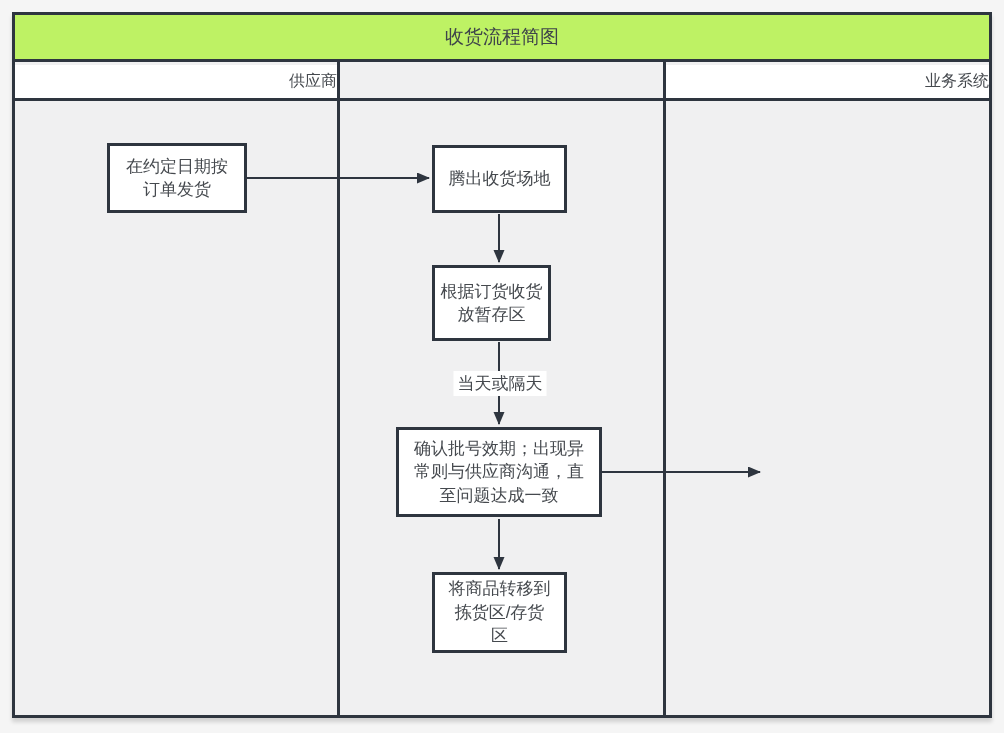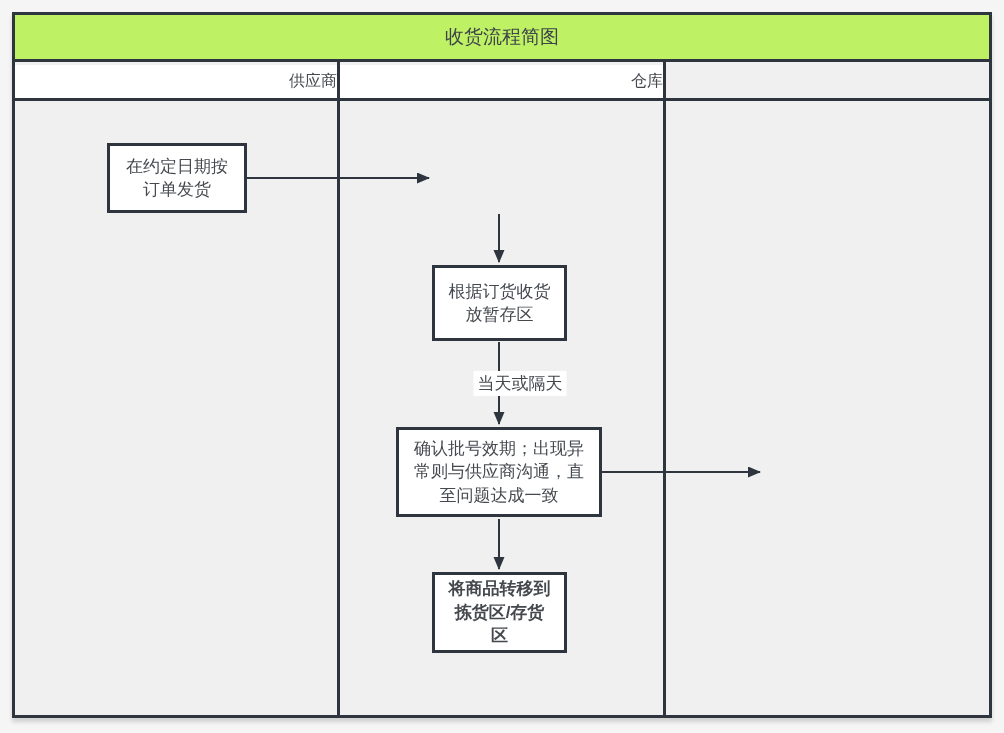--- a/index.html
+++ b/index.html
@@ -56,42 +56,41 @@
     white-space: pre-line;
   }
 
   .edge-label {
     position: absolute;
     transform: translateX(-50%);
     background: #ffffff;
     padding: 1px 4px;
     font-size: 17px; color: #45494e;
     white-space: nowrap;
-    margin-left: 20px;
   }
 
   svg.arrows { position: absolute; left: 0; top: 0; pointer-events: none; }
   svg.arrows path.edge { stroke: #2e353f; stroke-width: 2; fill: none; }
 </style>
 </head>
 <body>
 
 <div class="stage">
 
   <div class="frame"></div>
 
   <div class="title-band">
     <span>收货流程简图</span>
   </div>
 
   <div class="header-cell" style="left:15px;  width:322px;">
     <span>供应商</span>
   </div>
-  <div class="header-cell" style="left:340px; width:323px;">
-    <span>仓库</span>
+  <div class="header-cell" style="left:666px; width:323px;">
+    <span>业务系统</span>
   </div>
 
   <div class="hdr-rule"></div>
   <div class="lane-divider" style="left:337px;"></div>
   <div class="lane-divider" style="left:663px;"></div>
 
   <svg class="arrows" width="1004" height="733">
     <defs>
       <marker id="arrowhead" markerUnits="userSpaceOnUse" markerWidth="14" markerHeight="12" refX="12" refY="5.5" orient="auto">
         <path d="M0,0 L13,5.5 L0,11 Z" fill="#2e353f"></path>
@@ -100,28 +99,29 @@
     <path class="edge" d="M247,178 L429,178" marker-end="url(#arrowhead)"></path>
     <path class="edge" d="M499,214 L499,262" marker-end="url(#arrowhead)"></path>
     <path class="edge" d="M499,342 L499,424" marker-end="url(#arrowhead)"></path>
     <path class="edge" d="M602,472 L760,472" marker-end="url(#arrowhead)"></path>
     <path class="edge" d="M499,519 L499,569" marker-end="url(#arrowhead)"></path>
   </svg>
 
   <div class="node" style="left:107px; top:143px; width:140px; height:70px;">在约定日期按
 订单发货</div>
 
+  <div class="node" style="left:432px; top:145px; width:135px; height:68px;">腾出收货场地</div>
 
-  <div class="node" style="left:432px; top:265px; width:135px; height:76px;">根据订货收货
+  <div class="node" style="left:432px; top:265px; width:119px; height:76px;">根据订货收货
 放暂存区</div>
 
   <div class="node" style="left:396px; top:427px; width:206px; height:90px;">确认批号效期；出现异
 常则与供应商沟通，直
 至问题达成一致</div>
 
 
-  <div class="node" style="left:432px; top:572px; width:135px; height:81px;font-weight:bold;">将商品转移到
+  <div class="node" style="left:432px; top:572px; width:135px; height:81px;">将商品转移到
 拣货区/存货
 区</div>
 
   <div class="edge-label" style="left:500px; top:371px;">当天或隔天</div>
 
 </div>
 
 </body></html>

